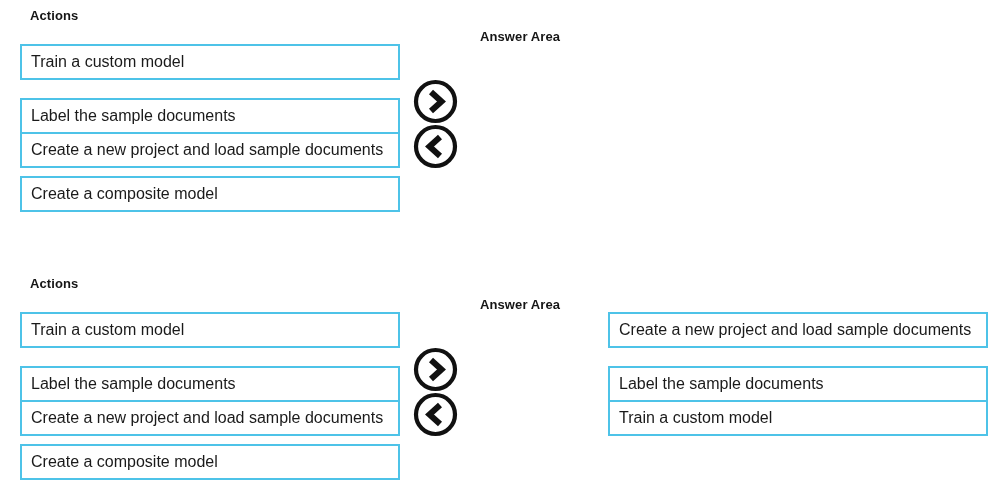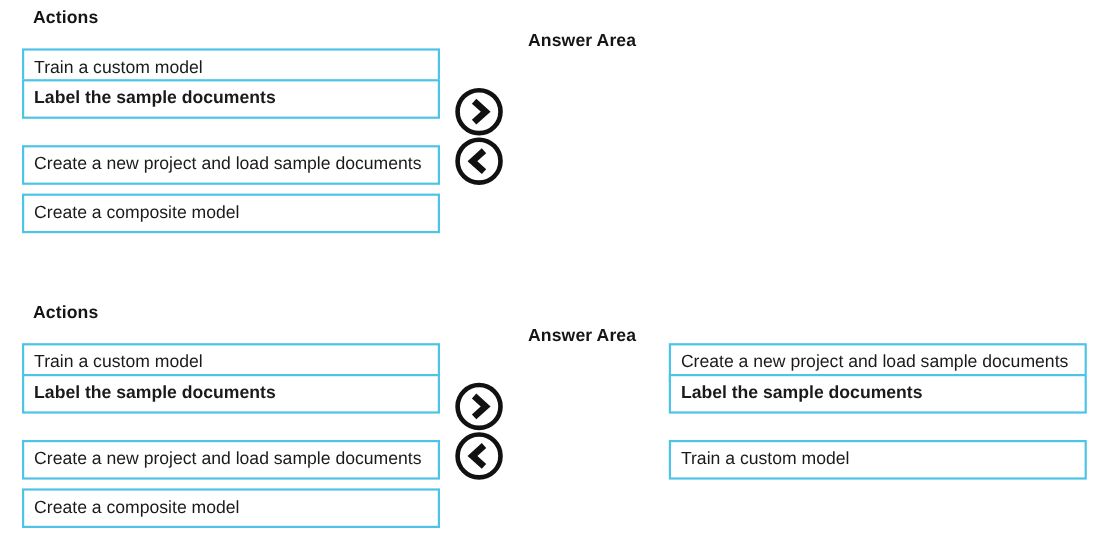--- a/index.html
+++ b/index.html
@@ -11,21 +11,21 @@
     color: #1a1a1a;
     overflow: hidden;
   }
   .panel { position: absolute; left: 0; width: 1000px; height: 247px; }
   .panel-top { top: 0; }
   .panel-bottom { top: 268px; }
 
   .col-header {
     position: absolute;
     top: 8px;
-    font-size: 16px;
+    font-size: 13px;
     font-weight: bold;
     color: #151515;
     letter-spacing: 0.1px;
   }
   .actions-header { left: 30px; }
   .answer-header  { left: 480px; margin-top: 21px; }
 
   .item-box {
     position: absolute;
     width: 380px;
@@ -35,21 +35,21 @@
     display: flex;
     align-items: center;
     padding-left: 9px;
     font-size: 16px;
     color: #1a1a1a;
     cursor: pointer;
   }
   .actions-col .item-box { left: 20px; }
   .answers-col .item-box { left: 608px; }
   .row-0 { top: 44px; }
-  .row-1 { top: 72px; font-weight: bold; }
+  .row-1 { top: 98px; }
   .row-2 { top: 132px; }
   .row-3 { top: 176px; text-align: right; }
 
   .arrow-btn {
     position: absolute;
     left: 413px;
     width: 45px;
     height: 45px;
     background: transparent;
     border: none;

